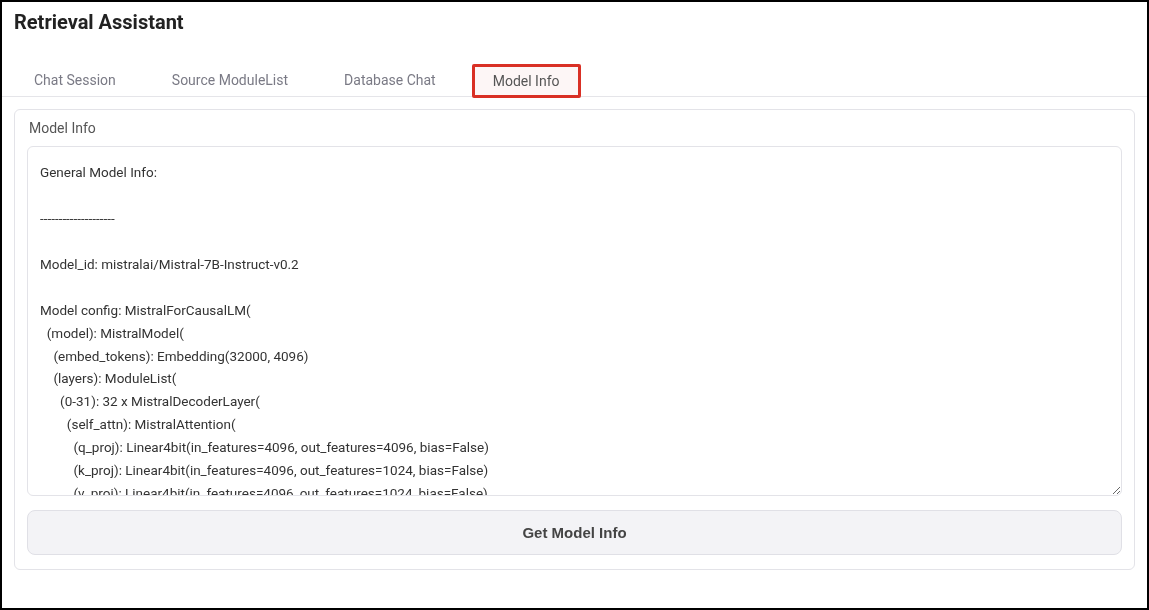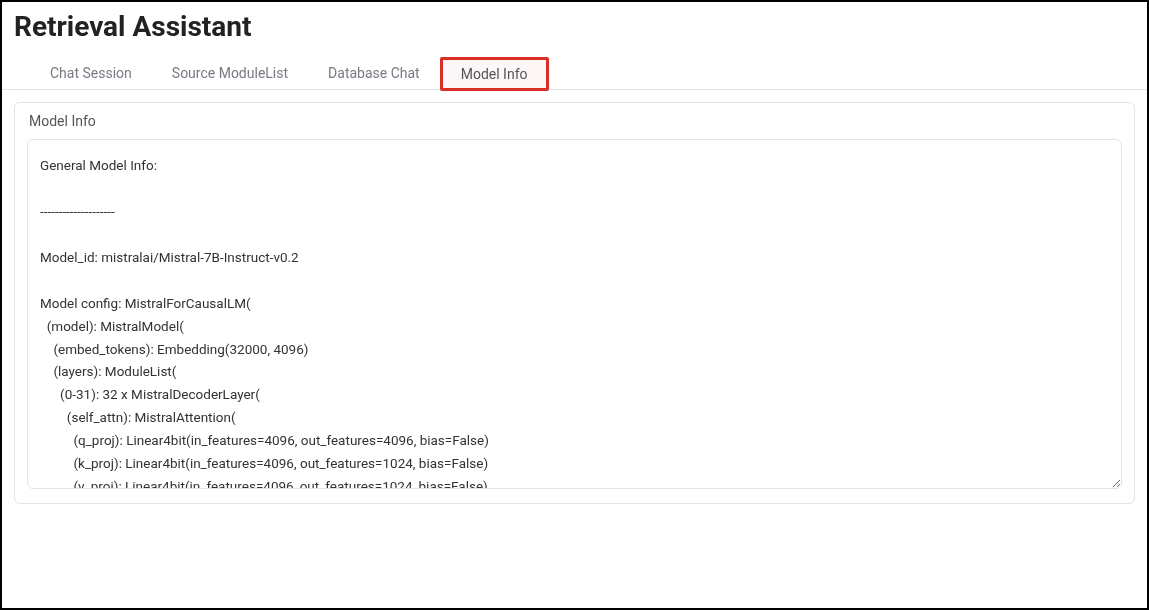--- a/index.html
+++ b/index.html
@@ -12,31 +12,31 @@
       overflow: hidden;
     }
     .outer {
       border: 2px solid #000;
       width: 1149px;
       height: 610px;
       padding: 8px 12px;
       position: relative;
     }
     .title {
-      font-size: 28px;
+      font-size: 20px;
       font-weight: 700;
       color: #222;
-      margin-bottom: 14px;
+      margin-bottom: 30px;
     }
     .tabs {
       display: flex;
-      gap: 0;
+      gap: 16px;
       border-bottom: 1px solid #e5e5e9;
       margin: 0 -12px;
-      padding: 0 28px;
+      padding: 0 12px;
     }
     .tab {
       padding: 8px 20px;
       font-size: 14px;
       color: #7a7a85;
       cursor: pointer;
       user-select: none;
     }
     .tab.active {
       color: #555;
@@ -130,15 +130,16 @@
           (rotary_emb): MistralRotaryEmbedding()
         )
         (mlp): MistralMLP(
           (gate_proj): Linear4bit(in_features=4096, out_features=14336, bias=False)
           (up_proj): Linear4bit(in_features=4096, out_features=14336, bias=False)
       <span class="resize-handle">
         
       </span>
     </div>
 
+    <button class="get-btn">Get Model Info</button>
   </div>
 
 </div>
 
 </body></html>

